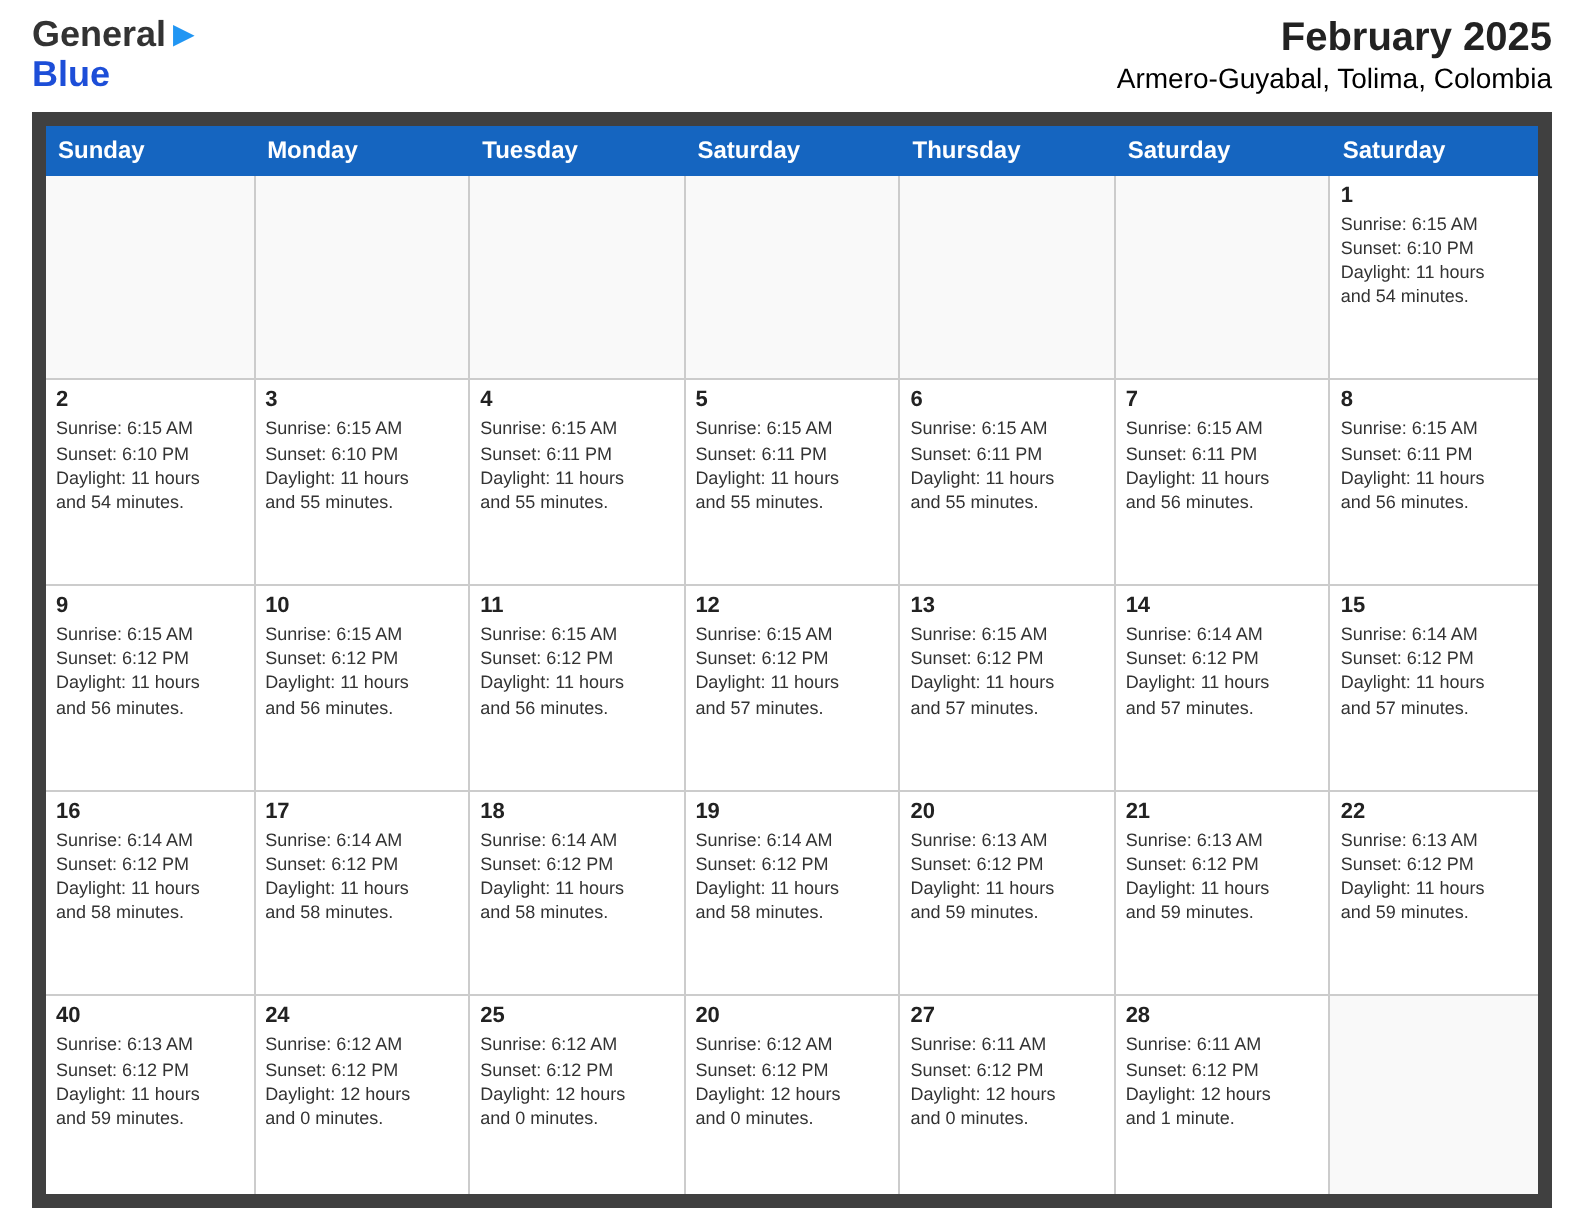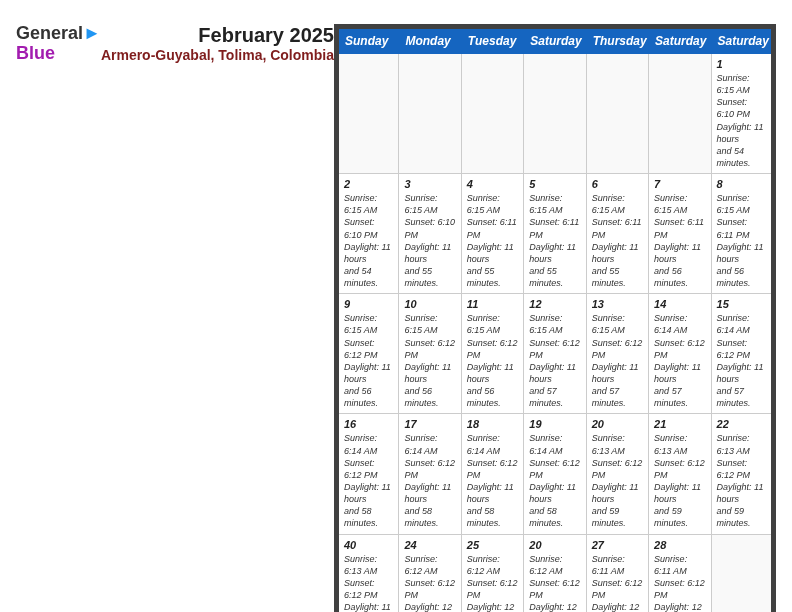--- a/index.html
+++ b/index.html
@@ -6,61 +6,60 @@
     body {
       font-family: Arial, sans-serif;
       background: #fff;
       width: 792px;
       height: 612px;
       overflow: hidden;
     }
     .page {
       width: 792px;
       height: 612px;
-      padding: 24px 16px;
+      padding: 8px 16px;
       display: flex;
-      flex-direction: row;
+      flex-direction: column;
     }
     .header {
       display: flex;
       justify-content: space-between;
       align-items: flex-start;
       margin-bottom: 8px;
     }
     .logo {
       display: flex;
       align-items: center;
     }
     .logo-text {
       font-size: 18px;
       font-weight: bold;
       line-height: 1.1;
     }
     .logo-general { color: #333; }
-    .logo-blue { color: #a21caf; }
+    .logo-blue { color: #1d4ed8; }
     .title-block {
       text-align: right;
     }
     .title-block h1 {
       font-size: 20px;
       font-weight: bold;
       color: #222;
     }
     .title-block h2 {
       font-size: 14px;
-      font-weight: bold;
-      color: #7f1d1d;
+      font-weight: normal;
+      color: #000000;
     }
     .calendar {
       flex: 1;
-      border: 5px solid #404040;
+      border: 7px solid #404040;
       border-collapse: collapse;
       width: 100%;
       table-layout: fixed;
-      font-style: italic;
     }
     .calendar th {
       background: #1565C0;
       color: #fff;
       text-align: left;
       padding: 5px 6px;
       font-size: 12px;
       font-weight: bold;
       border: 1px solid #1565C0;
     }

